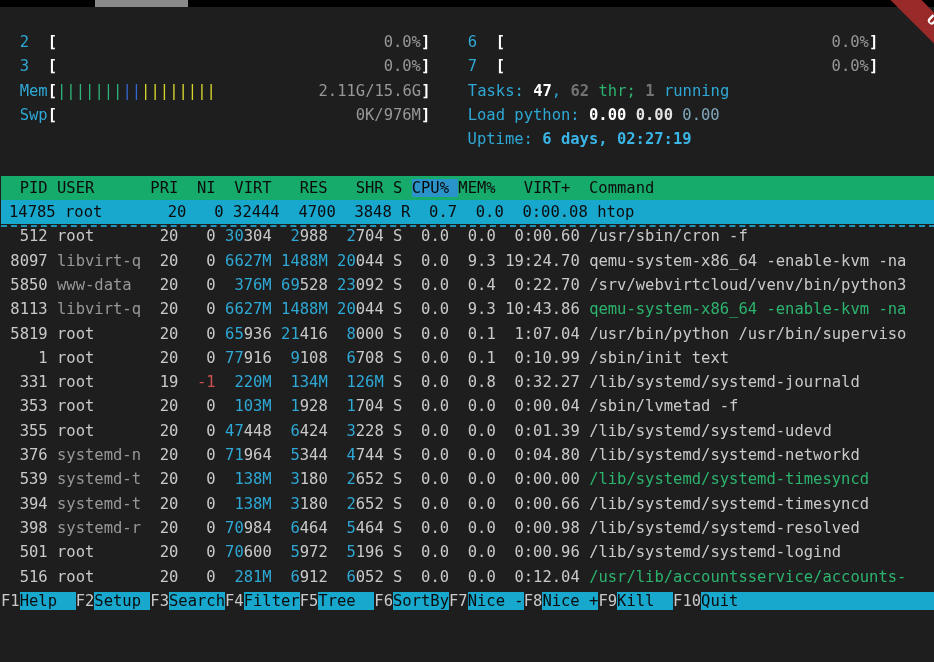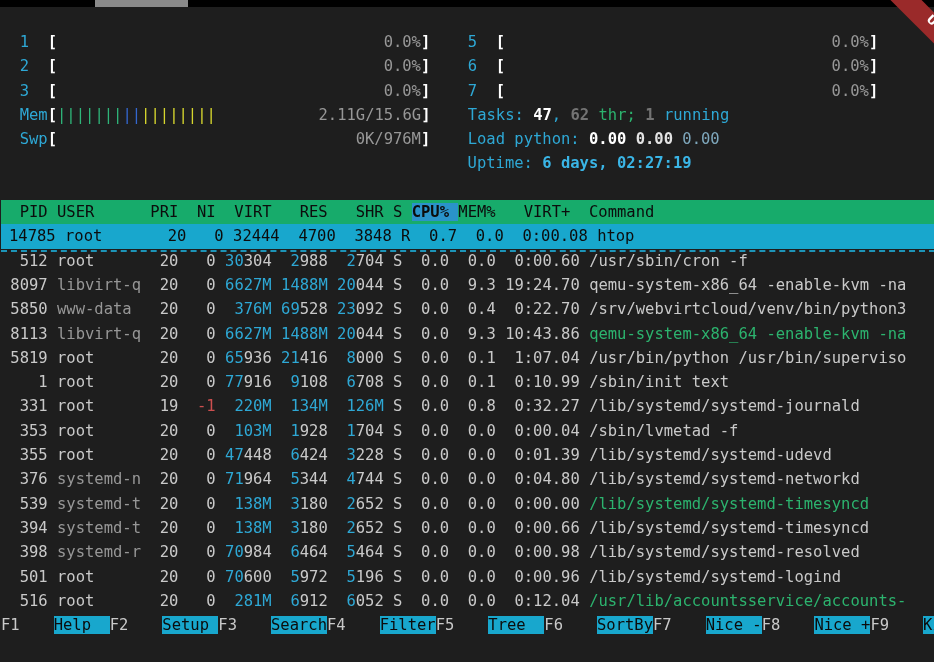--- a/index.html
+++ b/index.html
@@ -21,31 +21,30 @@
   .c2{color:#7fa8bd}
   .g{color:var(--green)}
   .gb{color:#737373;font-weight:bold}
   .sh{color:var(--shadow)}
   .rd{color:var(--red)}
   .k{color:#0c0c0c}
   .bar-g{color:var(--bar-green)}
   .bar-b{color:var(--bar-blue)}
   .bar-y{color:var(--bar-yellow)}
   .hdr{background:var(--header-bg);color:#0c0c0c;}
-  .hdr .sort{background:var(--sort-bg);font-weight:bold;}
+  .hdr .sort{background:var(--sort-bg);}
   .sel{background:var(--sel-bg);color:#0c0c0c;padding-left:8px;}
   .sel::after{content:"";position:absolute;left:0;right:0;bottom:-3px;border-top:2px dashed #1d94b8;z-index:2;}
-  .fn-label{background:var(--sel-bg);color:#0c0c0c;margin-left:34px;}
+  .fn-label{background:var(--sel-bg);color:#0c0c0c;}
 </style>
 </head>
 <body>
 
 <div id="stage">
   <div id="screen">
-      <div class="ln"><span>  </span><span class="c">1  </span><span class="wb">[</span><span class="sh">                                   0.0%</span><span class="wb">]</span><span>    </span><span class="c">5  </span><span class="wb">[</span><span class="sh">                                   0.0%</span><span class="wb">]</span></div>
       <div class="ln"><span>  </span><span class="c">2  </span><span class="wb">[</span><span class="sh">                                   0.0%</span><span class="wb">]</span><span>    </span><span class="c">6  </span><span class="wb">[</span><span class="sh">                                   0.0%</span><span class="wb">]</span></div>
       <div class="ln"><span>  </span><span class="c">3  </span><span class="wb">[</span><span class="sh">                                   0.0%</span><span class="wb">]</span><span>    </span><span class="c">7  </span><span class="wb">[</span><span class="sh">                                   0.0%</span><span class="wb">]</span></div>
       <div class="ln"><span>  </span><span class="c">Mem</span><span class="wb">[</span><span class="bar-g">|</span><span class="bar-g">|</span><span class="bar-g">|</span><span class="bar-g">|</span><span class="bar-g">|</span><span class="bar-g">|</span><span class="bar-g">|</span><span class="bar-b">|</span><span class="bar-b">|</span><span class="bar-y">|</span><span class="bar-y">|</span><span class="bar-y">|</span><span class="bar-y">|</span><span class="bar-y">|</span><span class="bar-y">|</span><span class="bar-y">|</span><span class="bar-y">|</span><span class="sh">           2.11G/15.6G</span><span class="wb">]</span><span>    </span><span class="c">Tasks: </span><span class="wb">47</span><span class="c">, </span><span class="gb">62</span><span> </span><span class="g">thr;</span><span> </span><span class="gb">1</span><span> </span><span class="c">running</span></div>
       <div class="ln"><span>  </span><span class="c">Swp</span><span class="wb">[</span><span class="sh">                                0K/976M</span><span class="wb">]</span><span>    </span><span class="c">Load python: </span><span class="wb">0.00</span><span> </span><span class="wb2">0.00</span><span> </span><span class="c2">0.00</span></div>
       <div class="ln"><span>                                                  </span><span class="c">Uptime: </span><span class="cb">6 days, 02:27:19</span></div>
       <div class="ln"></div>
       <div class="ln hdr"><span>  PID </span><span>USER      </span><span>PRI </span><span> NI </span><span> VIRT </span><span>  RES </span><span>  SHR </span><span>S </span><span class="sort">CPU% </span><span>MEM% </span><span>  VIRT+  </span><span>Command</span><span>                              </span></div>
       <div class="ln sel"><span class="k">14785</span><span> </span><span class="k">root     </span><span> </span><span class="k"> 20</span><span> </span><span class="k">  0</span><span> </span><span class="k">32444</span><span> </span><span class="k"> 4700</span><span> </span><span class="k"> 3848</span><span> </span><span class="k">R</span><span> </span><span class="k"> 0.7</span><span> </span><span class="k"> 0.0</span><span> </span><span class="k"> 0:00.08</span><span> </span><span class="k">htop</span></div>
       <div class="ln"><span class="fg">  512</span><span> </span><span class="fg">root     </span><span> </span><span class="fg"> 20</span><span> </span><span class="fg">  0</span><span> </span><span class="cy">30</span><span class="fg">304</span><span> </span><span class="cy"> 2</span><span class="fg">988</span><span> </span><span class="cy"> 2</span><span class="fg">704</span><span> </span><span class="fg">S</span><span> </span><span class="fg"> 0.0</span><span> </span><span class="fg"> 0.0</span><span> </span><span class="fg"> 0:00.60</span><span> </span><span class="fg">/usr/sbin/cron -f</span></div>
       <div class="ln"><span class="fg"> 8097</span><span> </span><span class="sh">libvirt-q</span><span> </span><span class="fg"> 20</span><span> </span><span class="fg">  0</span><span> </span><span class="cy">6627M</span><span> </span><span class="cy">1488M</span><span> </span><span class="cy">20</span><span class="fg">044</span><span> </span><span class="fg">S</span><span> </span><span class="fg"> 0.0</span><span> </span><span class="fg"> 9.3</span><span> </span><span class="fg">19:24.70</span><span> </span><span class="fg">qemu-system-x86_64 -enable-kvm -na</span></div>

